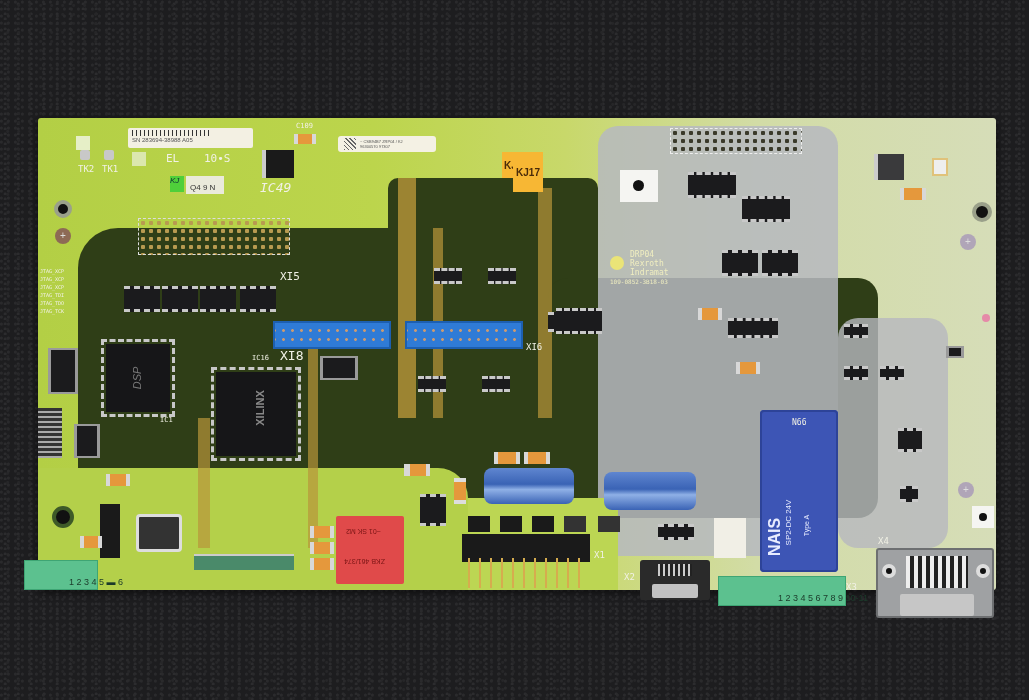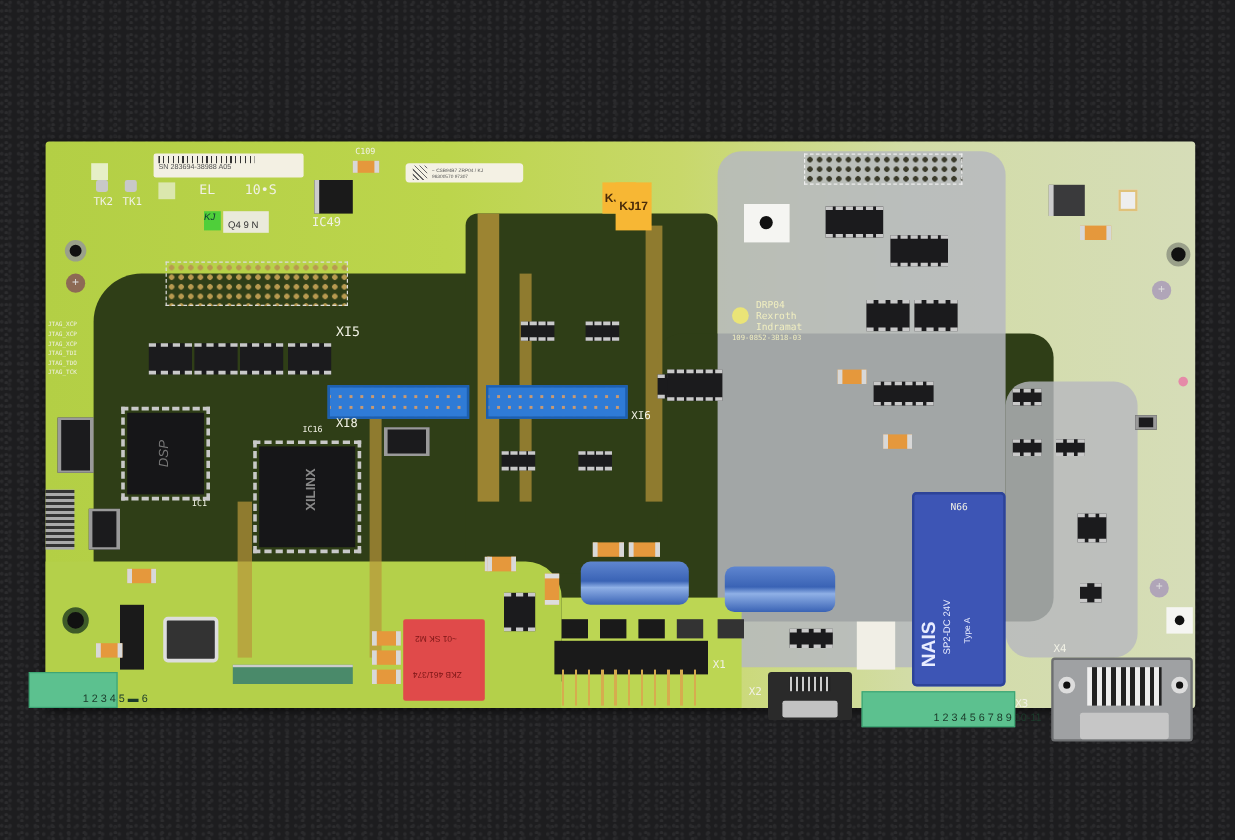--- a/index.html
+++ b/index.html
@@ -70,21 +70,21 @@
   <div class="abs" style="left:132px;top:58px;width:14px;height:16px;background:#4fcf3a;">
     <span class="lbl" style="font-size:8px;color:#133;display:block;text-align:left;font-style:italic;">KJ</span>
   </div>
   <div class="abs" style="left:148px;top:58px;width:38px;height:18px;background:#eaeadb;">
     <span class="lbl" style="font-size:8px;color:#333;position:absolute;left:4px;top:7px;white-space:nowrap;">Q4 9 N</span>
   </div>
 
   <div class="abs cap-t" style="left:256px;top:16px;width:22px;height:10px;"></div>
   <div class="abs silk" style="left:258px;top:4px;font-size:7px;">C109</div>
   <div class="abs" style="left:224px;top:32px;width:32px;height:28px;background:#1a1a1a;border-left:4px solid #ccc;box-sizing:border-box;"></div>
-  <div class="abs silk" style="left:222px;top:62px;font-size:10px;">IC49</div>
+  <div class="abs silk" style="left:222px;top:62px;font-size:13px;font-style:italic;">IC49</div>
 
   <div class="abs" style="left:300px;top:18px;width:98px;height:16px;background:#f4f1e4;border-radius:3px;">
     <div class="abs" style="left:6px;top:2px;width:12px;height:12px;background:repeating-linear-gradient(45deg,#666 0 1px,transparent 1px 3px);"></div>
     <div class="abs lbl" style="left:22px;top:3px;font-size:4px;color:#555;width:60px;">~ CSB94B7 ZRP04  / KJ 96300570  97307</div>
   </div>
 
   <div class="abs" style="left:464px;top:34px;width:28px;height:26px;background:#f7b734;display:flex;align-items:center;justify-content:center;">
     <span class="lbl" style="font-size:10px;font-weight:bold;color:#4a2c0a;">KJ14</span>
   </div>
   <div class="abs" style="left:475px;top:34px;width:30px;height:40px;background:#f7b734;display:flex;align-items:center;justify-content:center;">
@@ -104,21 +104,21 @@
 
   <div class="abs" style="left:100px;top:100px;width:150px;height:35px;border:1px dashed #ddd;background-image:radial-gradient(circle,#b89a50 0 2px,transparent 2.5px);background-size:8px 8px;"></div>
   <div class="abs silk" style="left:242px;top:152px;font-size:11px;">XI5</div>
   <div class="abs chip chip-pins" style="left:86px;top:168px;width:36px;height:26px;"></div>
   <div class="abs chip chip-pins" style="left:124px;top:168px;width:36px;height:26px;"></div>
   <div class="abs chip chip-pins" style="left:162px;top:168px;width:36px;height:26px;"></div>
   <div class="abs chip chip-pins" style="left:202px;top:168px;width:36px;height:26px;"></div>
 
   <div class="abs idc" style="left:235px;top:203px;width:118px;height:28px;"></div>
   <div class="abs idc" style="left:367px;top:203px;width:118px;height:28px;"></div>
-  <div class="abs silk" style="left:242px;top:230px;font-size:10px;">XI8</div>
+  <div class="abs silk" style="left:242px;top:230px;font-size:13px;">XI8</div>
   <div class="abs silk" style="left:488px;top:224px;font-size:9px;">XI6</div>
 
   <div class="abs qfp" style="left:68px;top:226px;width:64px;height:68px;">
     <div class="abs lbl" style="left:20px;top:28px;color:#777;font-size:11px;font-style:italic;transform:rotate(-90deg);">DSP</div>
   </div>
   <div class="abs silk" style="left:122px;top:298px;font-size:7px;">IC1</div>
   <div class="abs qfp" style="left:178px;top:254px;width:80px;height:84px;">
     <div class="abs lbl" style="left:26px;top:30px;color:#888;font-size:11px;font-weight:bold;transform:rotate(-90deg);">XILINX</div>
   </div>
   <div class="abs silk" style="left:214px;top:236px;font-size:7px;">IC16</div>

